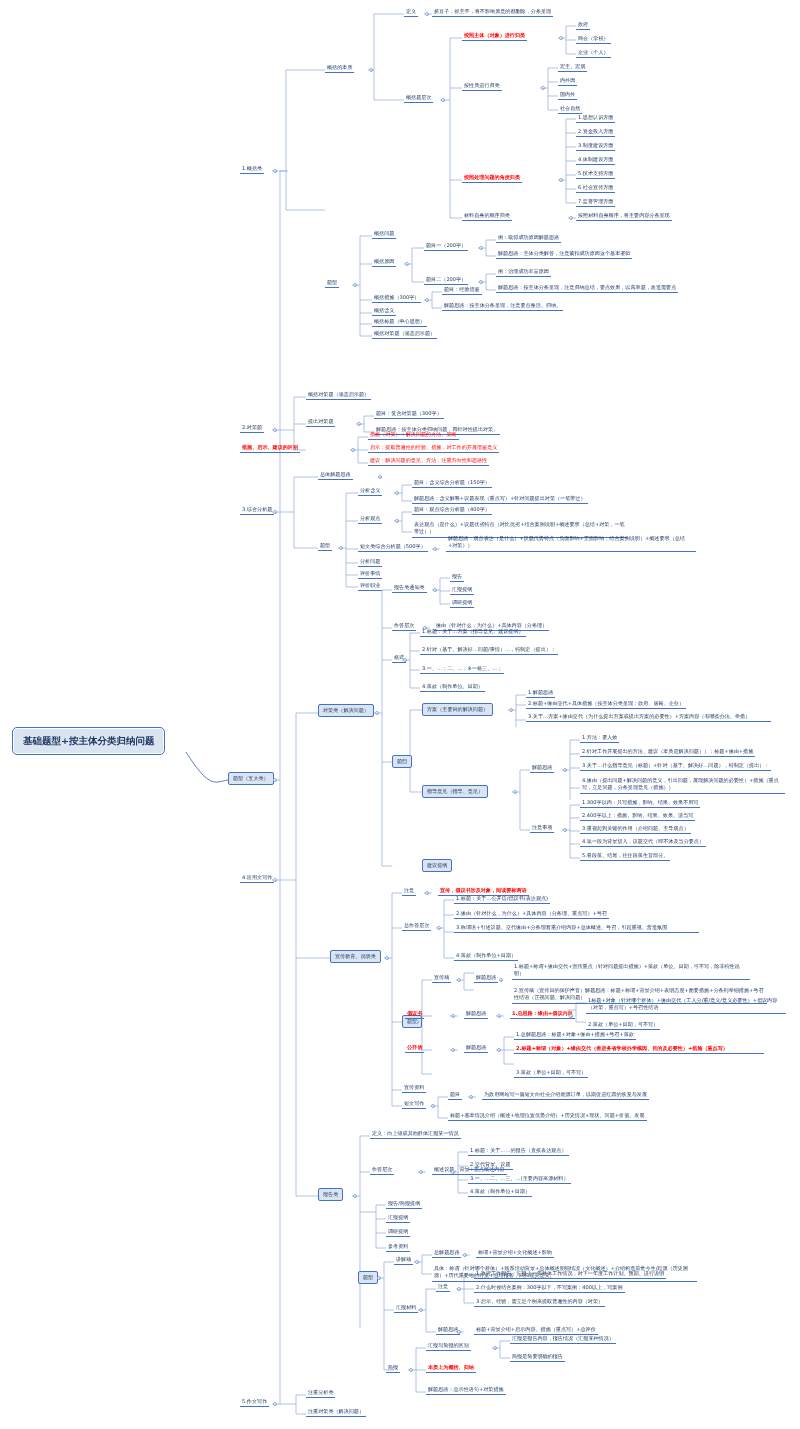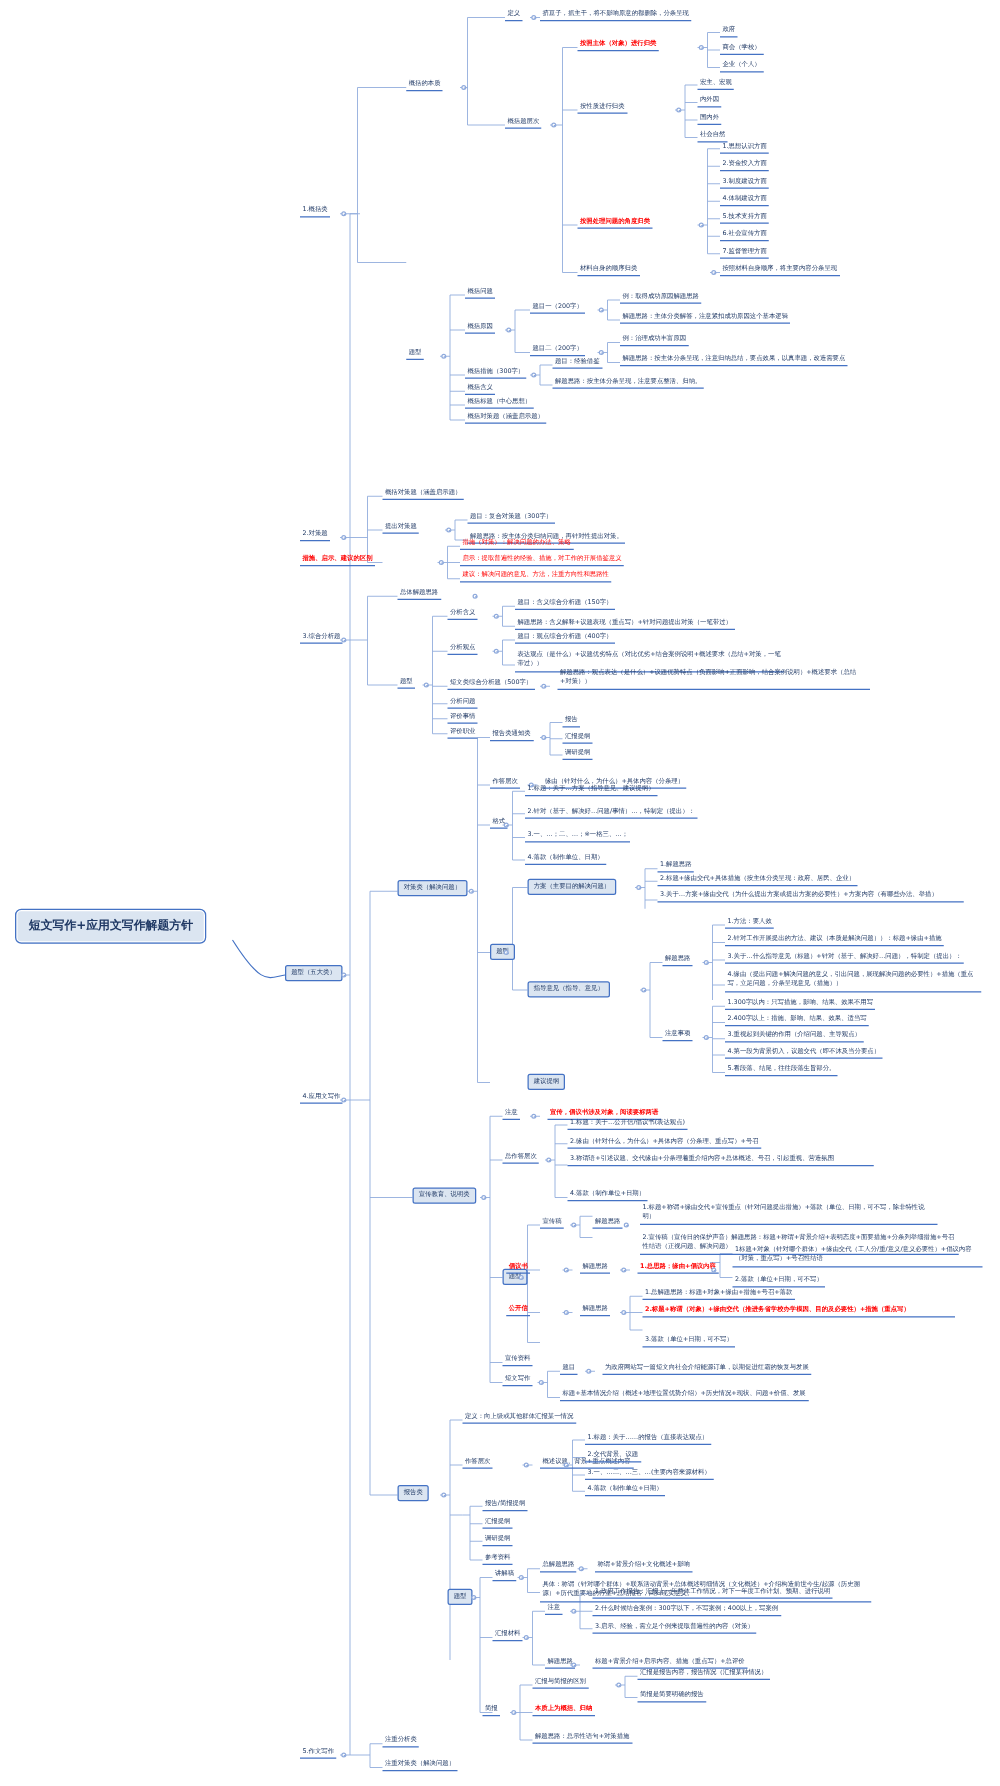--- a/index.html
+++ b/index.html
@@ -347,21 +347,21 @@
         <path d="M500 1358 L 510 1358"></path>
 
     <path d="M272 1404 L 280 1404"></path>
     <path d="M288 1404 L 296 1404"></path>
     <path d="M296 1395 L 296 1414"></path>
     <path d="M296 1395 L 306 1395"></path>
         <path d="M296 1414 L 306 1414"></path>
   </g>
 </svg>
 
-<div class="node root" style="left:12px;top:727px;">短文写作+应用文写作解题方针</div>
+<div class="node root" style="left:12px;top:727px;">基础题型+按主体分类归纳问题</div>
 <div class="node boxed" style="left:228px;top:772px;">题型（五大类）</div>
 <span class="dot" style="left:273px;top:778px;"></span>
 
 <div class="node" style="left:240px;top:164px;">1.概括类</div>
 <span class="dot" style="left:273px;top:169px;"></span>
 
 <div class="node" style="left:325px;top:63px;">概括的本质</div>
 <span class="dot" style="left:369px;top:68px;"></span>
 
 <div class="node" style="left:404px;top:7px;">定义</div>

